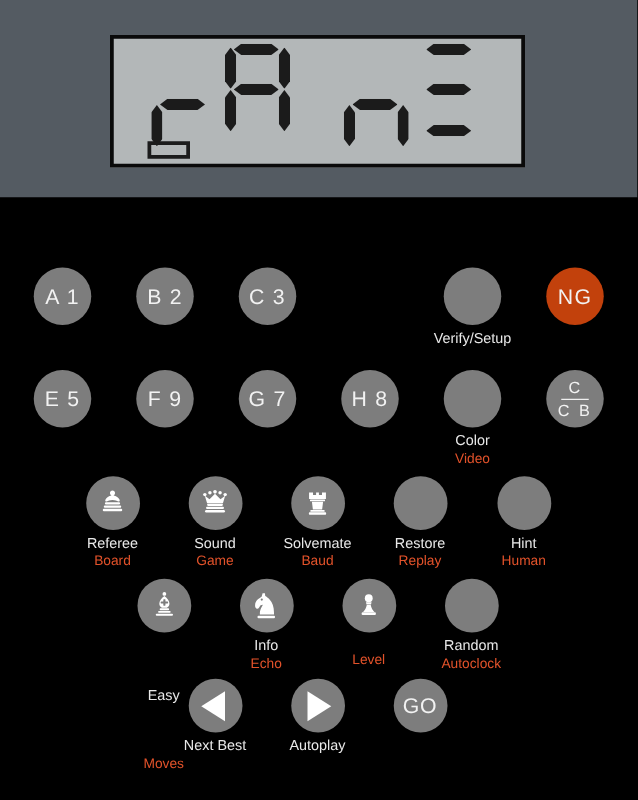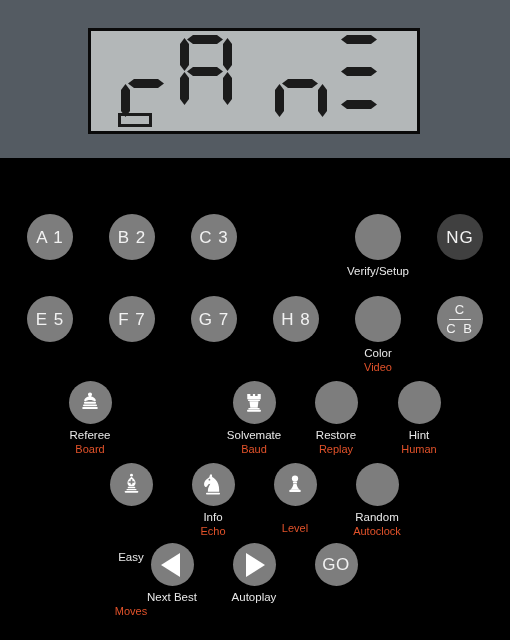--- a/index.html
+++ b/index.html
@@ -102,21 +102,21 @@
     display: flex;
     align-items: center;
     justify-content: center;
     color: #f2f2f2;
     line-height: 1;
     user-select: none;
   }
   .btn.big  { width: 46px; height: 46px; font-size: 17px; letter-spacing: 1px; }
   .btn.icon { width: 43px; height: 43px; }
   .btn.go   { width: 43px; height: 43px; font-size: 17px; letter-spacing: 0.5px; }
-  .btn.accent { background: #404040; }
+  .btn.accent { background: #c2410c; }
   .btn.plain  { }
 
   .lbl-top {
     color: #e8e8e8;
     font-size: 11.5px;
     margin-top: 5px;
     white-space: nowrap;
     text-align: center;
   }
   .lbl-sub {
@@ -234,21 +234,21 @@
       </div>
     </div>
 
     <div class="key" style="left:50px; top:138px;">
       <div class="btn big">
         <span>E 5</span>
       </div>
     </div>
     <div class="key" style="left:132px; top:138px;">
       <div class="btn big">
-        <span>F 7</span>
+        <span>F 9</span>
       </div>
     </div>
     <div class="key" style="left:214px; top:138px;">
       <div class="btn big">
         <span>G 7</span>
       </div>
     </div>
     <div class="key" style="left:296px; top:138px;">
       <div class="btn big">
         <span>H 8</span>
@@ -277,20 +277,39 @@
             <rect x="8.5" y="14.6" width="15" height="2.2" rx="1.1"></rect>
             <rect x="7.4" y="17.8" width="17.2" height="2.2" rx="1.1"></rect>
             <rect x="6.4" y="21" width="19.2" height="2.4" rx="1.2"></rect>
           </svg>
         </span>
       </div>
       <div class="lbl-top">Referee</div>
       <div class="lbl-sub">Board</div>
     </div>
 
+    <div class="key" style="left:172px; top:223px;">
+      <div class="btn icon">
+        <span>
+          <svg class="piece" width="26" height="26" viewBox="0 0 32 32" fill="#ffffff">
+            <circle cx="6" cy="7" r="1.7"></circle>
+              <circle cx="11" cy="5.2" r="1.7"></circle>
+            <circle cx="16" cy="4.3" r="1.8"></circle>
+              <circle cx="21" cy="5.2" r="1.7"></circle>
+            <circle cx="26" cy="7" r="1.7"></circle>
+            <path d="M6 8.2l2.2 7.2h15.6L26 8.2l-4.6 3.3L16 6.2l-5.4 5.3L6 8.2z"></path>
+            <rect x="8.2" y="16" width="15.6" height="2.1" rx="1"></rect>
+            <rect x="7.2" y="19" width="17.6" height="2.1" rx="1"></rect>
+            <rect x="6.2" y="22.1" width="19.6" height="2.4" rx="1.2"></rect>
+          </svg>
+        </span>
+      </div>
+      <div class="lbl-top">Sound</div>
+      <div class="lbl-sub">Game</div>
+    </div>
 
     <div class="key" style="left:254px; top:223px;">
       <div class="btn icon">
         <span>
           <svg class="piece" width="24" height="24" viewBox="0 0 32 32" fill="#ffffff">
             <path d="M7 4h4.2v2.6h3.3V4h3v2.6h3.3V4H25v7H7V4z"></path>
             <rect x="8" y="11.4" width="16" height="2" rx="0.6"></rect>
             <path d="M10 13.8h12l-1.1 8.4H11.1L10 13.8z"></path>
             <rect x="8.4" y="22.6" width="15.2" height="2" rx="0.6"></rect>
             <rect x="6.8" y="25" width="18.4" height="2.6" rx="0.8"></rect>

